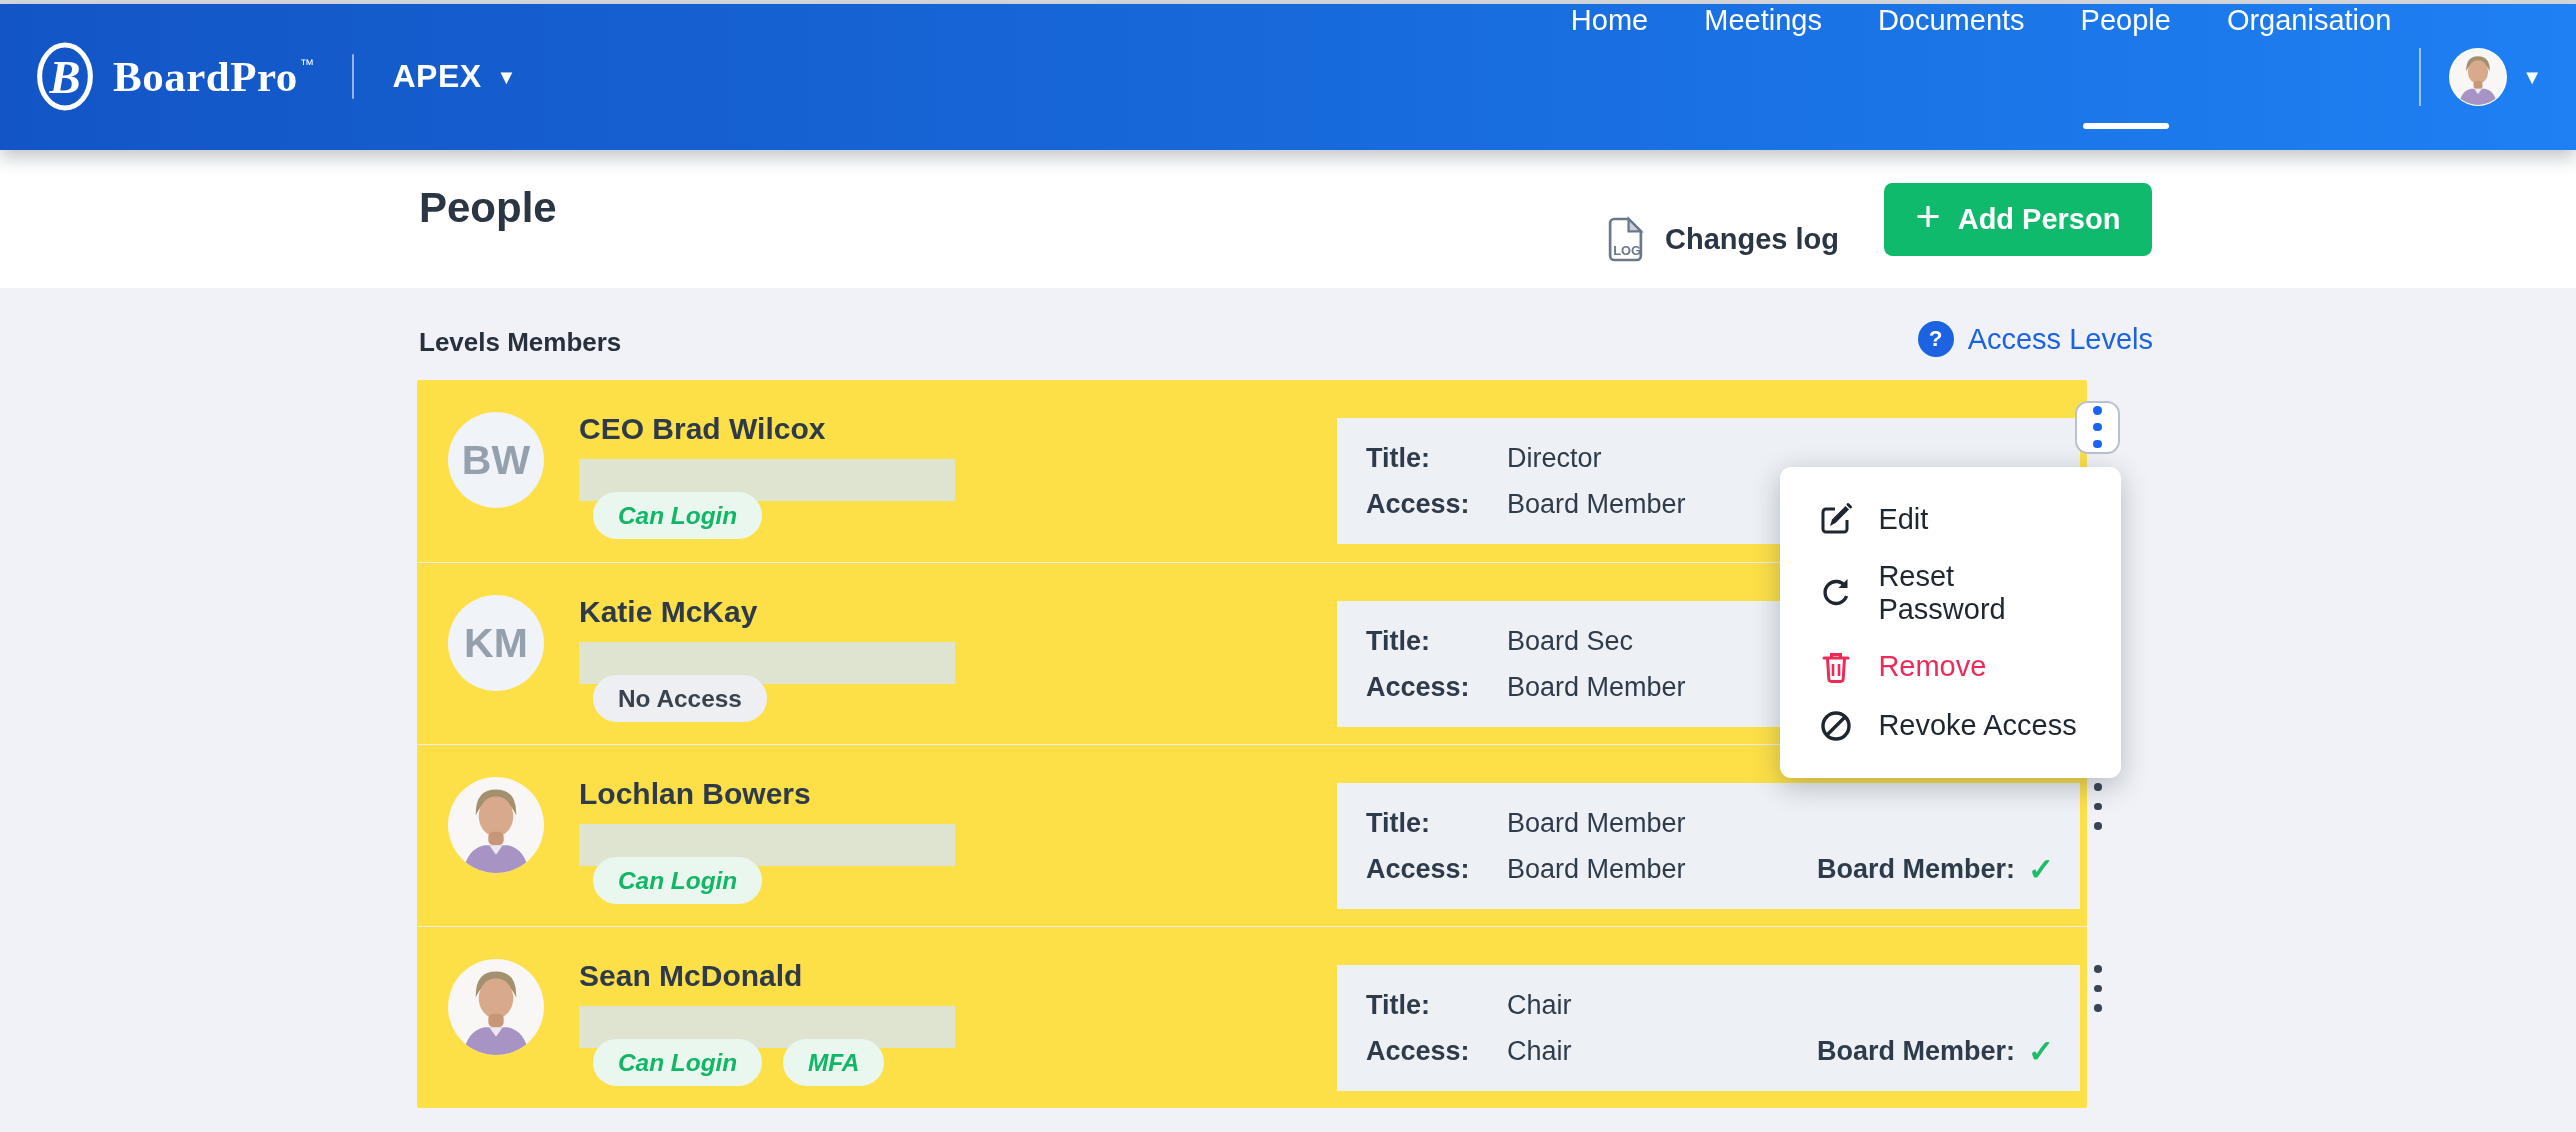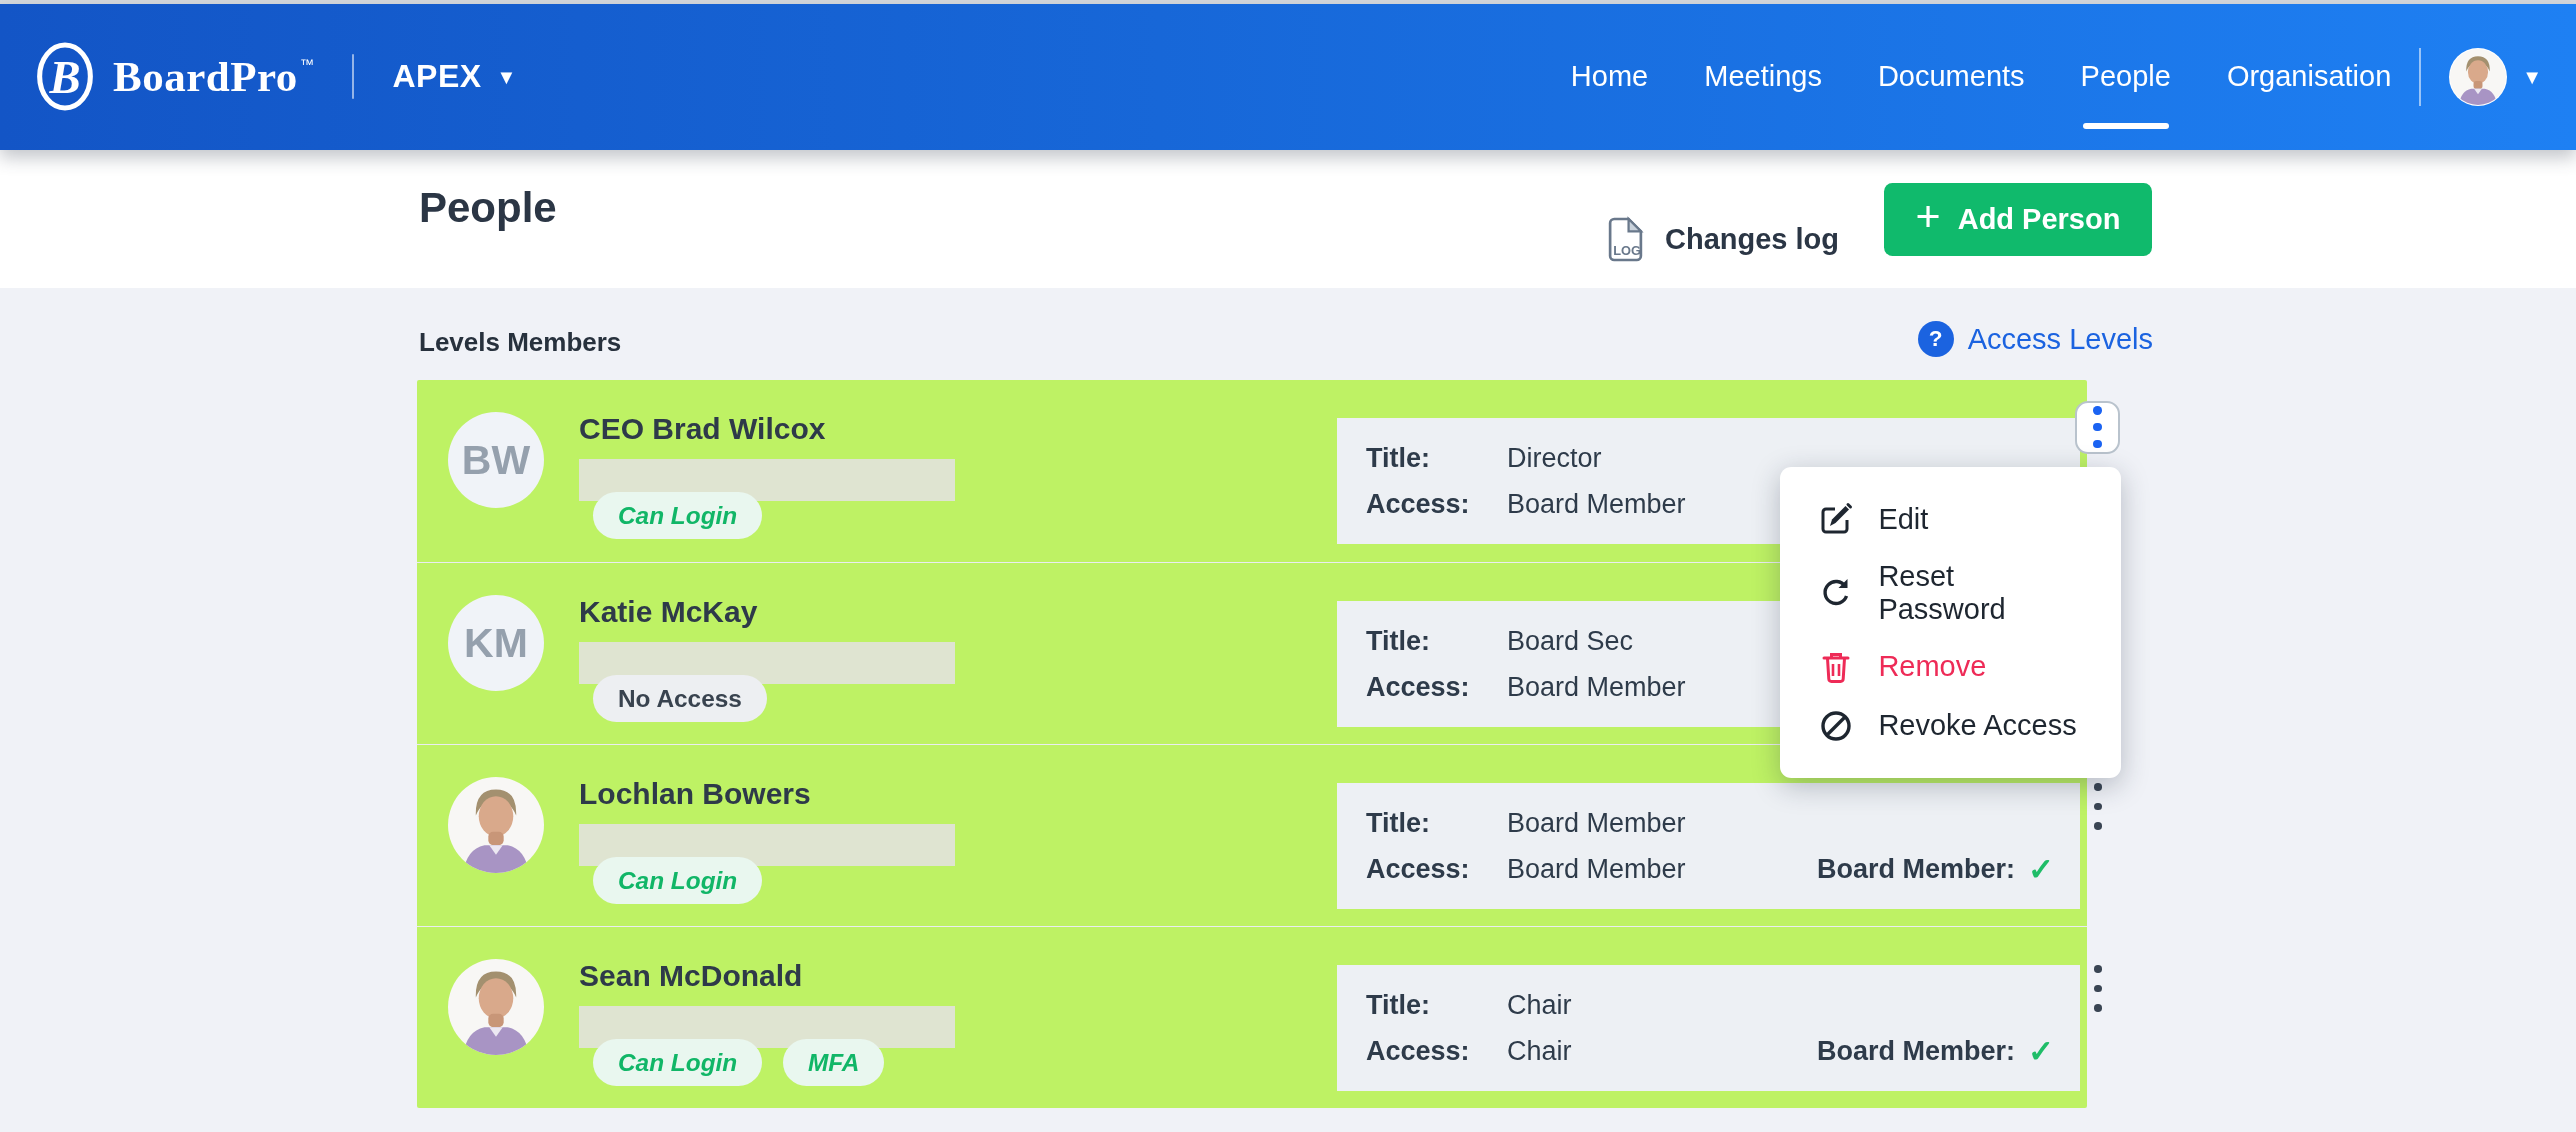--- a/index.html
+++ b/index.html
@@ -26,21 +26,21 @@
   .brand { display:flex; align-items:center; gap:17px; color:#fff; }
   .brand-mark { width:62px; height:71px; }
   .brand-name { font-family:"Liberation Serif", serif; font-weight:700; font-size:43px; letter-spacing:0.5px; }
   .brand-tm { font-size:14px; vertical-align: top; position:relative; top:3.8px; margin-left:1.9px; }
   .nav-sep { width:2.8px; height:45px; background:rgba(255,255,255,.55); border-radius:1.9px; margin:0 38px; }
   .org-switcher { display:flex; align-items:center; gap:15px; color:#fff; cursor:pointer; }
   .org-name { font-size:32px; font-weight:700; letter-spacing:0.5px; }
   .caret { font-size:20px; color:#fff; line-height:1; }
   .nav-spacer { flex:1; }
   .nav-items { display:flex; align-items:center; gap:56px; }
-  .nav-item { position:relative; height:146px; display:flex; align-items:center; color:#fff; font-size:29px; cursor:pointer; }
+  .nav-item { position:relative; height:146px; display:flex; color:#fff; font-size:29px; cursor:pointer; }
   .nav-underline { position:absolute; bottom:20.7px; left:50%; transform:translateX(-50%); width:86px; height:6.6px; border-radius:3.8px; background:#fff; }
   .nav-sep2 { width:1.9px; height:58px; background:rgba(255,255,255,.55); margin:0 28px; }
   .nav-avatar { width:58px; height:58px; border-radius:50%; overflow:hidden; border:1.9px solid rgba(255,255,255,.95); background:#fff; cursor:pointer; flex:none; }
   .nav-avatar svg, .avatar-photo svg { display:block; width:100%; height:100%; }
   .nav-caret { margin-left:15px; cursor:pointer; }
 
   
   .header-band { position:absolute; top:150px; left:0; width:100%; height:138px; background:#fff; }
   .page-title { position:absolute; left:419px; top:184px; font-size:42px; font-weight:700; color:#2b3645; }
   .changes-log { position:absolute; left:1605px; top:210px; height:58px; display:flex; align-items:center; gap:19px; cursor:pointer; }
@@ -53,21 +53,21 @@
   .add-btn .plus { font-size:43px; font-weight:400; line-height:1; position:relative; top:-2.8px; }
   .add-btn .add-label { font-size:29px; font-weight:700; }
 
   
   .section-heading { position:absolute; left:419px; top:327px; font-size:26px; font-weight:700; color:#27313d; }
   .access-levels { position:absolute; top:321px; right:423px; display:flex; align-items:center; gap:14px; cursor:pointer; }
   .help-badge { width:36px; height:36px; border-radius:50%; background:#1b63e0; color:#fff; font-size:22.5px; font-weight:700; display:flex; align-items:center; justify-content:center; }
   .access-levels-label { font-size:29px; color:#1b63e0; }
 
   
-  .card { position:absolute; left:417px; top:380px; width:1670px; height:728px; background:#bef264; border-radius:2px; }
+  .card { position:absolute; left:417px; top:380px; width:1670px; height:728px; background:#fde047; border-radius:2px; }
   .row { position:absolute; left:0; width:100%; height:182px; }
   .row + .row { border-top:1.9px solid #eaedf1; }
   .row1 { top:0; } .row2 { top:182px; } .row3 { top:364px; } .row4 { top:546px; }
 
   .avatar { position:absolute; left:31px; top:32px; width:96px; height:96px; border-radius:50%; overflow:hidden; }
   .avatar-initials { background:#f0f3f8; display:flex; align-items:center; justify-content:center; font-size:41px; font-weight:700; color:#95a0ad; }
   .member-name { position:absolute; left:162px; top:32px; font-size:30px; font-weight:700; color:#2e3a49; }
   .redacted-bar { position:absolute; left:162px; top:79px; width:376px; height:42px; background:#dfe4d1; }
   .badges { position:absolute; left:176px; top:112px; display:flex; gap:20.7px; }
   .badge { height:47px; padding:0 25px; border-radius:24.4px; display:flex; align-items:center; font-size:24.4px; font-weight:700; }

